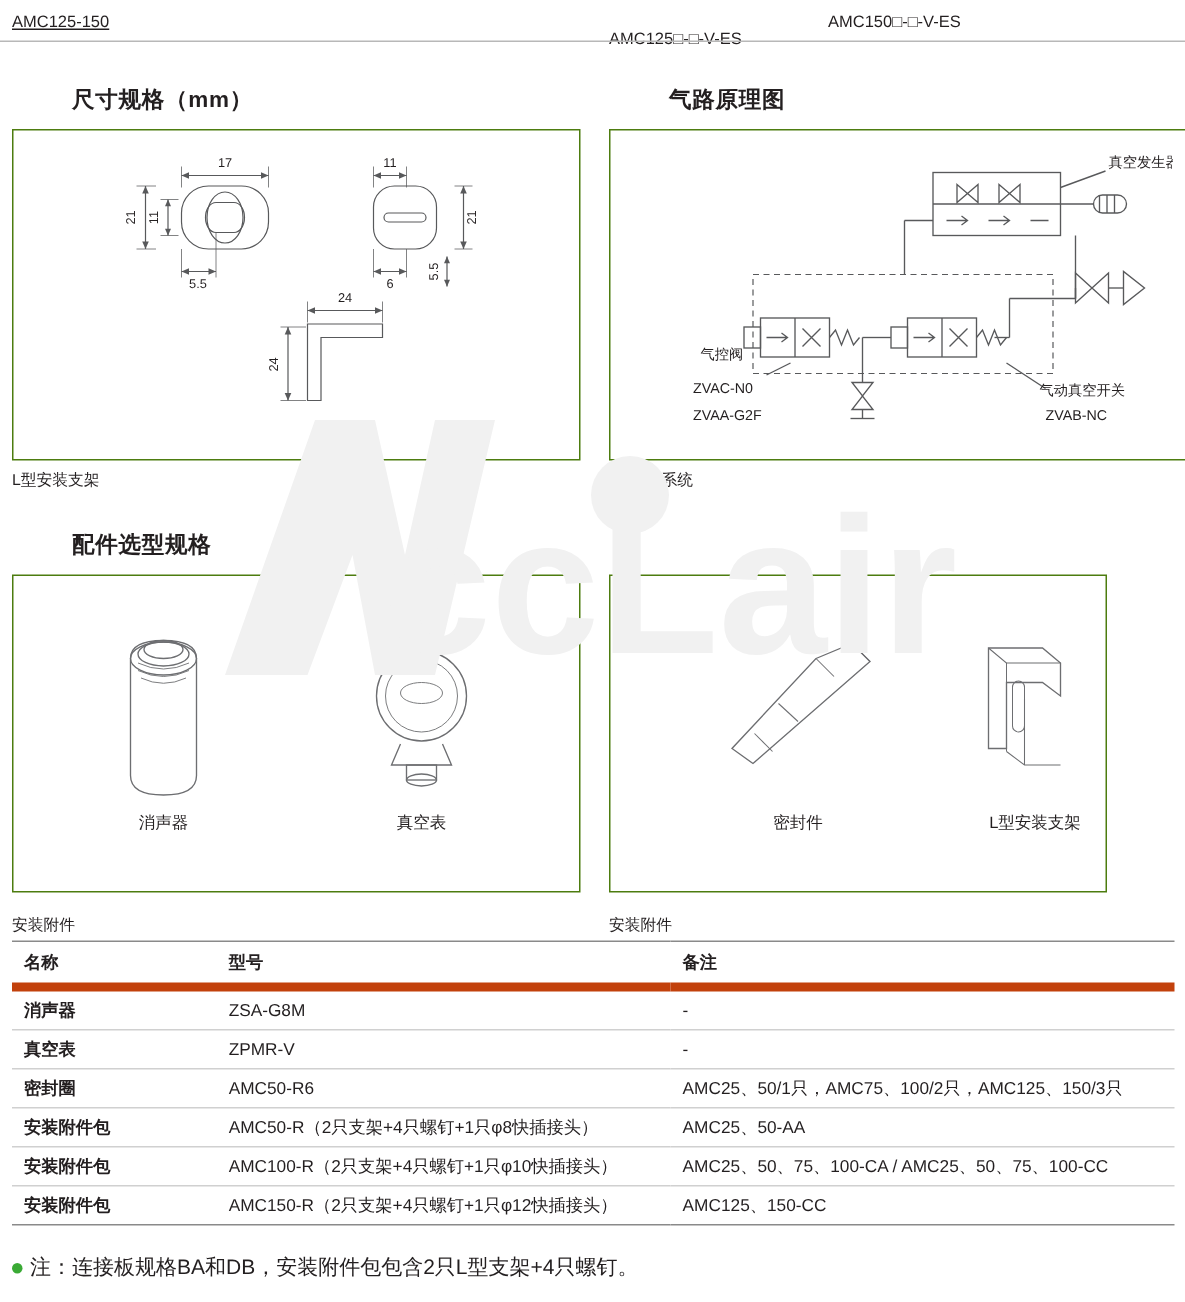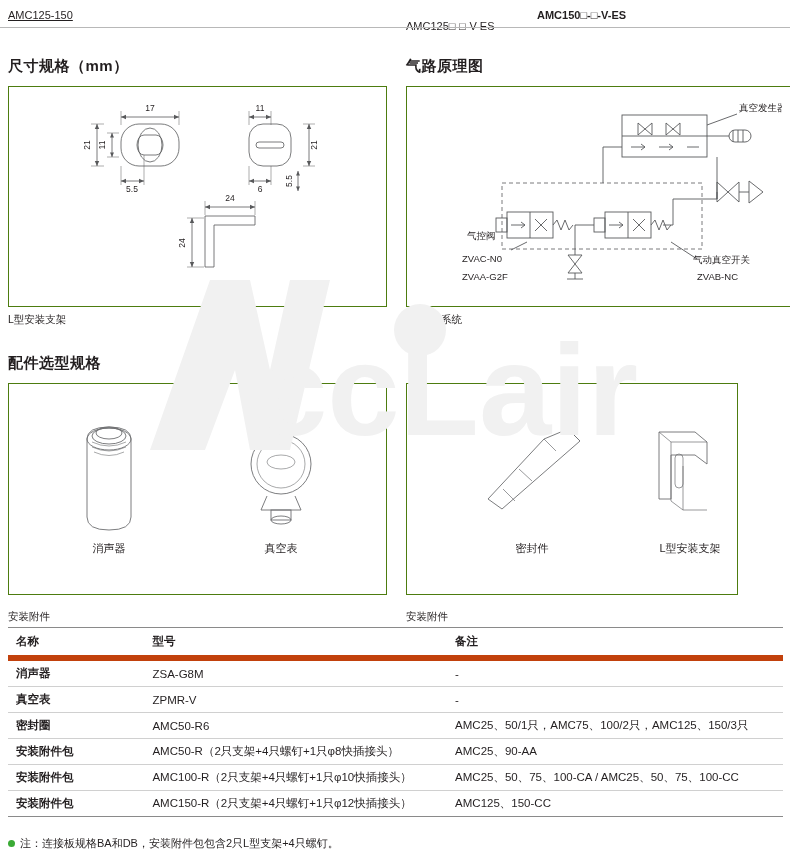--- a/index.html
+++ b/index.html
@@ -50,42 +50,42 @@
   }
   .top-header .hdr-code1 {
     position: absolute;
     left: 406px;
     top: 20px;
     font-size: 11px;
     color: #231f20;
   }
   .top-header .hdr-code2 {
     position: absolute;
-    left: 537px;
+    left: 552px;
     top: 9px;
     font-size: 11px;
     color: #231f20;
-    font-weight: bold;
   }
   .top-header .rule {
     position: absolute;
     left: 0;
     top: 27px;
     width: 790px;
     height: 1px;
     background: #b8b8b8;
   }
 
   
   .sec-title {
     position: absolute;
     font-size: 15px;
     font-weight: bold;
     color: #231f20;
     letter-spacing: 0.5px;
+    margin-left: 40px;
   }
   #title-dim { left: 8px; top: 57px; }
   #title-circuit { left: 406px; top: 57px; text-align: center; }
   #title-acc { left: 8px; top: 354px; }
 
   
   .panel {
     position: absolute;
     border: 1px solid #4d7c0f;
     background: #ffffff;
@@ -147,21 +147,21 @@
   .tbl td.c2 { width: 340px; }
   .tbl th.c0 { width: 130px; }
   .tbl th.c1 { width: 305px; }
   .tbl th.c2 { width: 340px; }
   .tbl tbody tr:last-child td { border-bottom: 1px solid #8a8a8a; }
 
   .note {
     position: absolute;
     left: 8px;
     top: 836px;
-    font-size: 11px;
+    font-size: 14px;
     color: #231f20;
   }
   .note .dot {
     display: inline-block;
     width: 7px;
     height: 7px;
     border-radius: 50%;
     background: #3aaa35;
     margin-right: 5px;
     vertical-align: 0px;
@@ -432,21 +432,21 @@
         <td class="c2">-</td>
       </tr>
       <tr>
         <td class="c0">密封圈</td>
         <td class="c1">AMC50-R6</td>
         <td class="c2">AMC25、50/1只，AMC75、100/2只，AMC125、150/3只</td>
       </tr>
       <tr>
         <td class="c0">安装附件包</td>
         <td class="c1">AMC50-R（2只支架+4只螺钉+1只φ8快插接头）</td>
-        <td class="c2">AMC25、90-AA</td>
+        <td class="c2">AMC25、50-AA</td>
       </tr>
       <tr>
         <td class="c0">安装附件包</td>
         <td class="c1">AMC100-R（2只支架+4只螺钉+1只φ10快插接头）</td>
         <td class="c2">AMC25、50、75、100-CA / AMC25、50、75、100-CC</td>
       </tr>
       <tr>
         <td class="c0">安装附件包</td>
         <td class="c1">AMC150-R（2只支架+4只螺钉+1只φ12快插接头）</td>
         <td class="c2">AMC125、150-CC</td>

